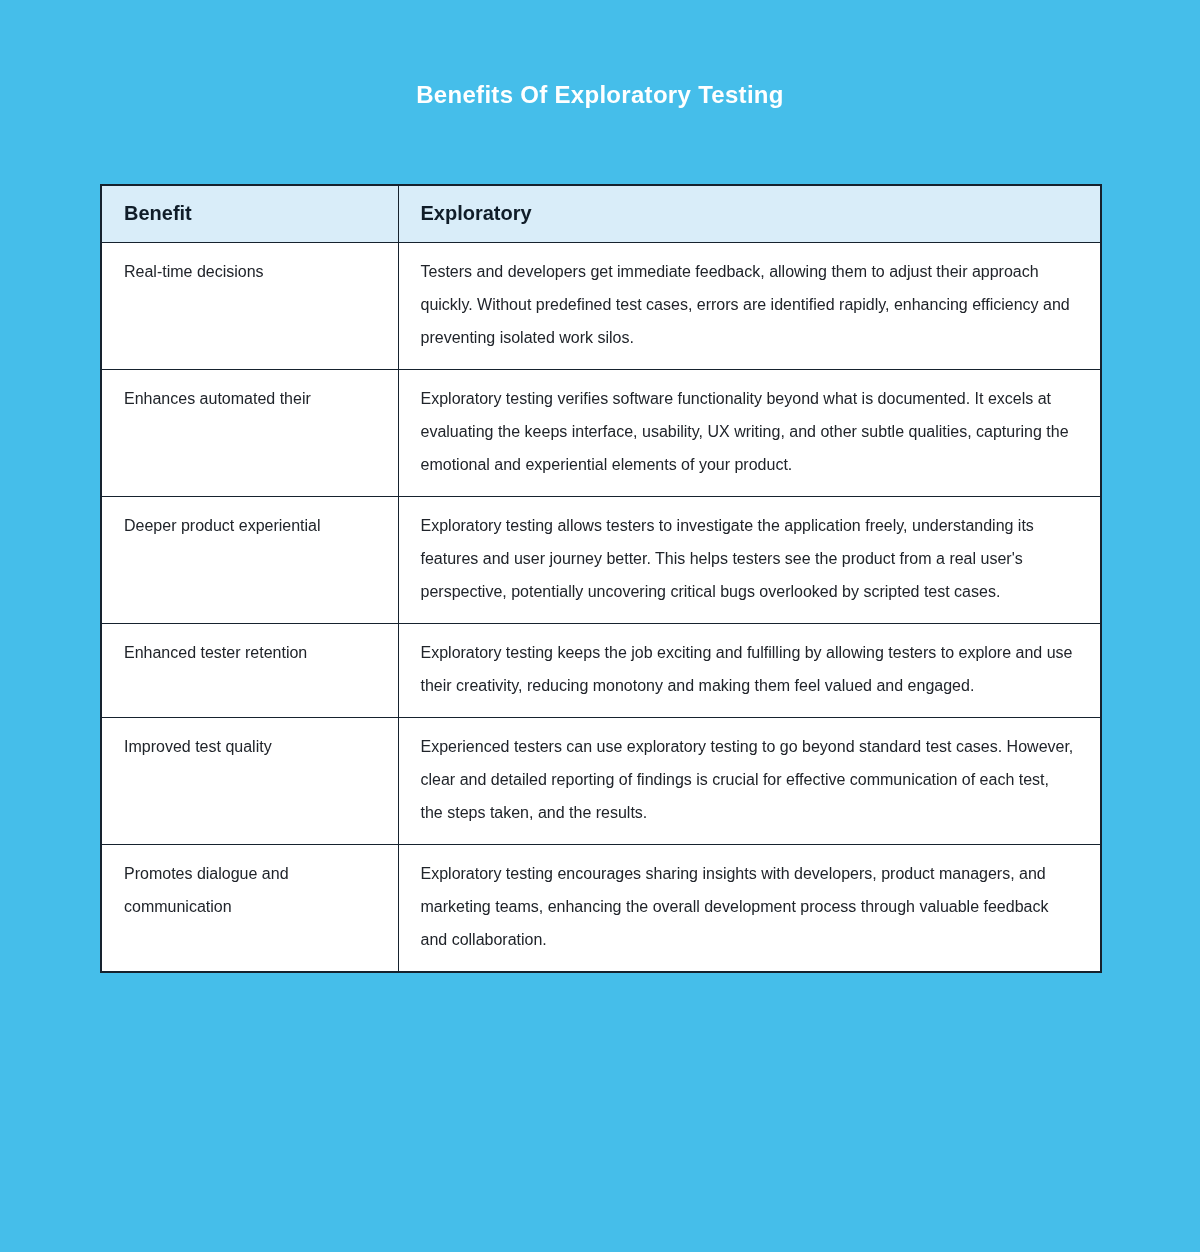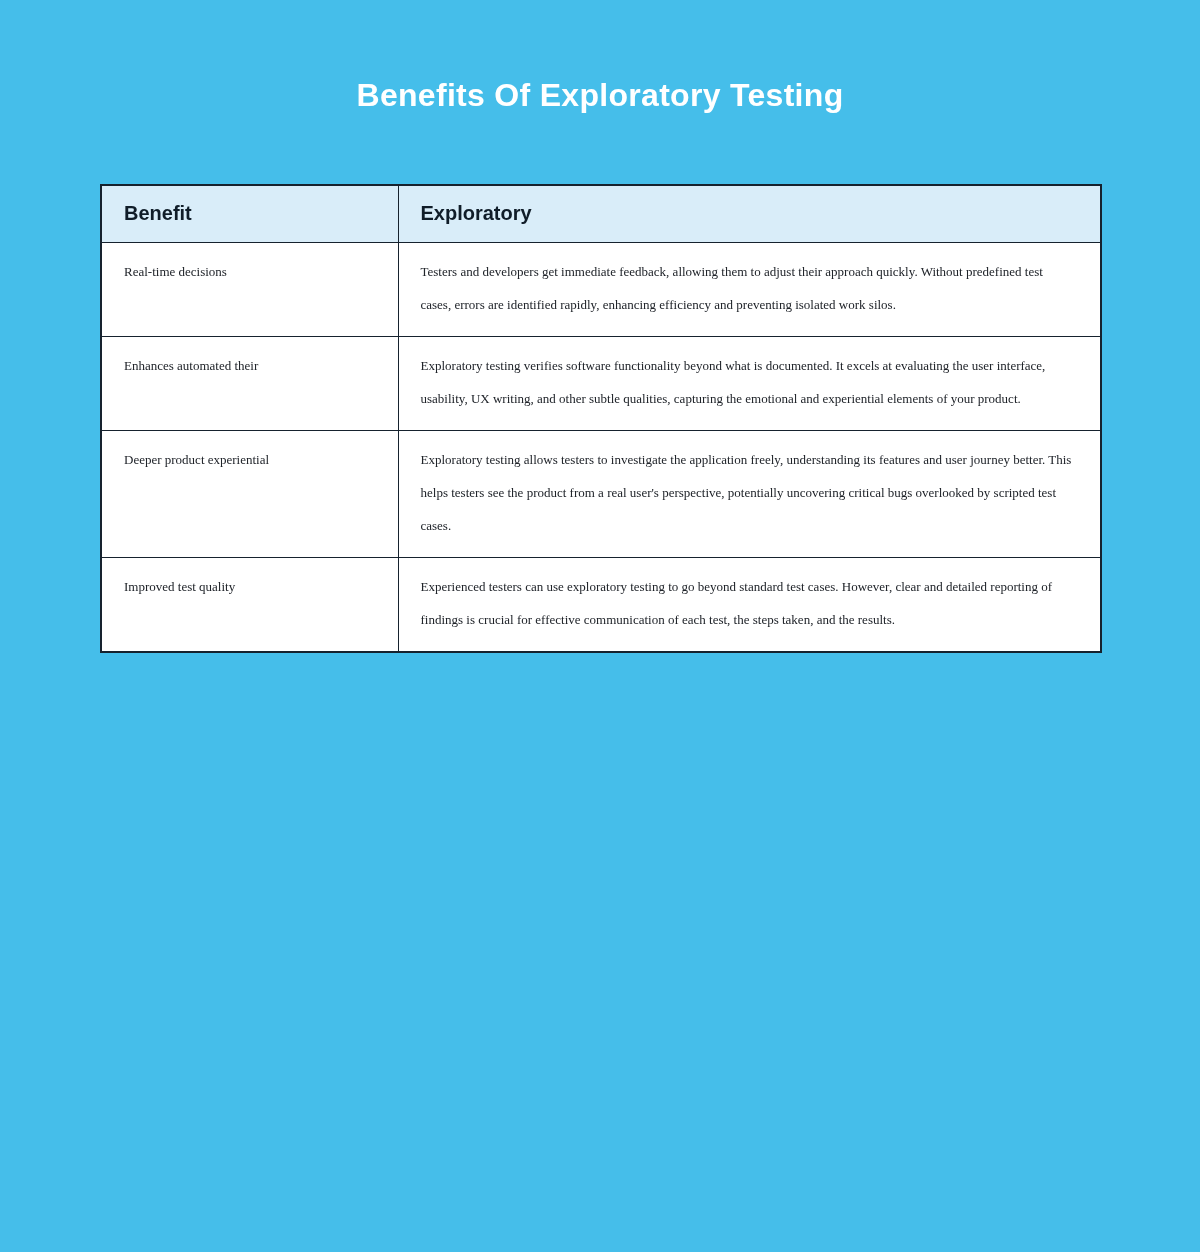--- a/index.html
+++ b/index.html
@@ -12,21 +12,21 @@
     width: 1200px;
     height: 1252px;
     background: #45BEEA;
     overflow: hidden;
     position: relative;
   }
   .page-title {
     margin-top: 76px;
     text-align: center;
     color: #FFFFFF;
-    font-size: 32px;
+    font-size: 24px;
     font-weight: 700;
     letter-spacing: 0.3px;
     line-height: 38px;
   }
   .table-wrap {
     margin: 70px 100px 0 100px;
   }
   table.benefits-table {
     width: 1000px;
     border-collapse: collapse;
@@ -45,26 +45,25 @@
   th {
     background: #D9EDF9;
     text-align: left;
     font-size: 20px;
     font-weight: 700;
     color: #101D29;
     padding: 16px 24px 17px 22px;
   }
   td {
     vertical-align: top;
-    font-size: 13px;
+    font-size: 16px;
     line-height: 33px;
     color: #20242A;
     padding: 12px 26px 15px 22px;
     background: #FFFFFF;
-    font-family: Liberation Serif, serif;
   }
   td.benefit-cell { padding-right: 14px; }
 </style>
 </head>
 <body>
 
 <div class="page">
   <h1 class="page-title">Benefits Of Exploratory Testing</h1>
 
   <div class="table-wrap">
@@ -79,26 +78,34 @@
           <th>Exploratory</th>
         </tr>
       </thead>
       <tbody>
         <tr>
           <td class="benefit-cell">Real-time decisions</td>
           <td class="description-cell">Testers and developers get immediate feedback, allowing them to adjust their approach quickly. Without predefined test cases, errors are identified rapidly, enhancing efficiency and preventing isolated work silos.</td>
         </tr>
         <tr>
           <td class="benefit-cell">Enhances automated their</td>
-          <td class="description-cell">Exploratory testing verifies software functionality beyond what is documented. It excels at evaluating the user interface, usability, UX writing, and other subtle qualities, capturing the emotional and experiential elements of your product.</td>
+          <td class="description-cell">Exploratory testing verifies software functionality beyond what is documented. It excels at evaluating the keeps interface, usability, UX writing, and other subtle qualities, capturing the emotional and experiential elements of your product.</td>
         </tr>
         <tr>
           <td class="benefit-cell">Deeper product experiential</td>
           <td class="description-cell">Exploratory testing allows testers to investigate the application freely, understanding its features and user journey better. This helps testers see the product from a real user's perspective, potentially uncovering critical bugs overlooked by scripted test cases.</td>
         </tr>
         <tr>
+          <td class="benefit-cell">Enhanced tester retention</td>
+          <td class="description-cell">Exploratory testing keeps the job exciting and fulfilling by allowing testers to explore and use their creativity, reducing monotony and making them feel valued and engaged.</td>
+        </tr>
+        <tr>
           <td class="benefit-cell">Improved test quality</td>
           <td class="description-cell">Experienced testers can use exploratory testing to go beyond standard test cases. However, clear and detailed reporting of findings is crucial for effective communication of each test, the steps taken, and the results.</td>
+        </tr>
+        <tr>
+          <td class="benefit-cell">Promotes dialogue and communication</td>
+          <td class="description-cell">Exploratory testing encourages sharing insights with developers, product managers, and marketing teams, enhancing the overall development process through valuable feedback and collaboration.</td>
         </tr>
       </tbody>
     </table>
   </div>
 </div>
 
 </body></html>

